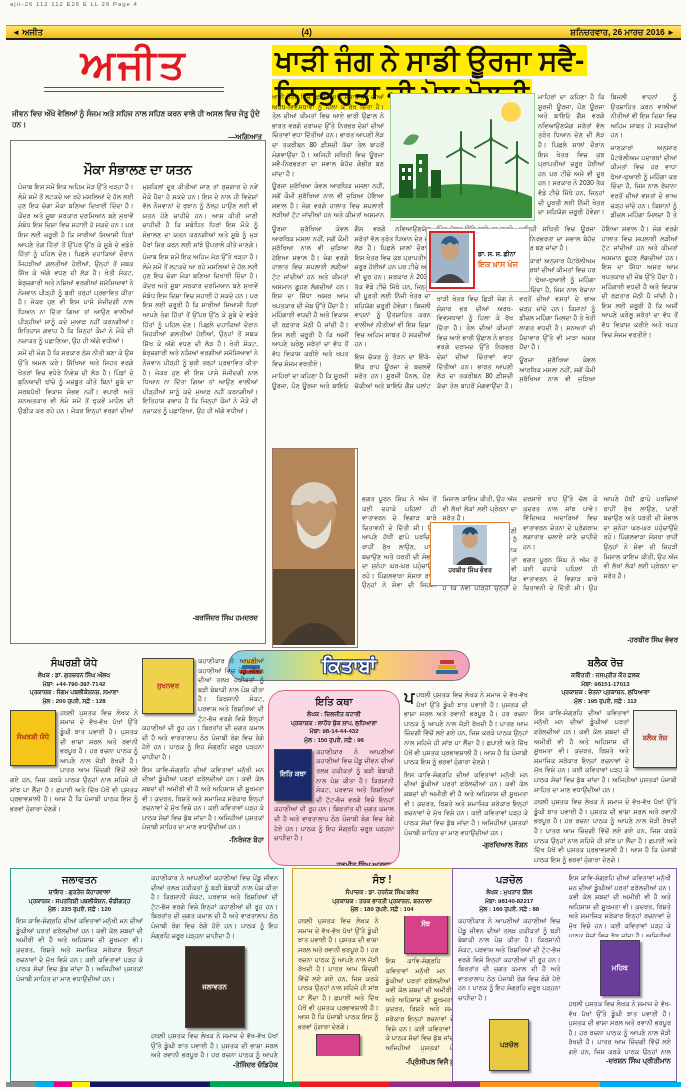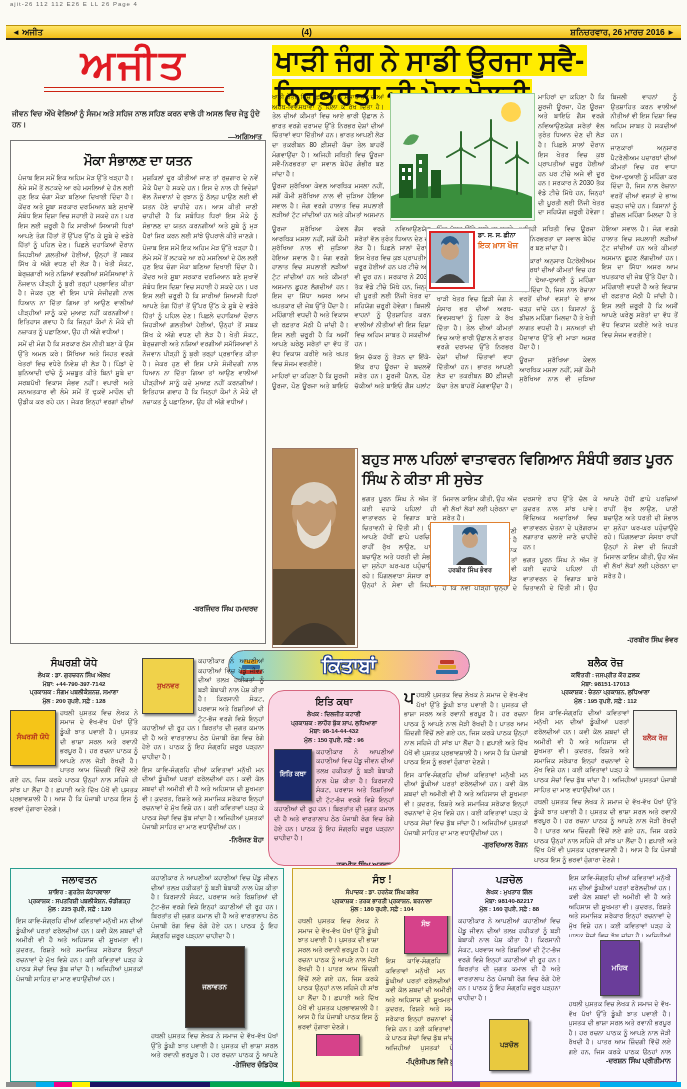--- a/index.html
+++ b/index.html
@@ -15,37 +15,37 @@
   .hdr-arrow{font-size:8px;}
   
   .masthead{left:14px;top:44px;width:240px;text-align:center;}
   .masthead-title{font-size:40px;line-height:1;font-weight:bold;color:#e01b22;letter-spacing:3px;}
   .masthead-rule{height:3px;border-top:1px solid #c21;border-bottom:1px solid #c21;margin:3px 30px 2px;}
   .masthead-sub{font-size:13px;font-weight:bold;color:#e01b22;}
   .quote{left:12px;top:108px;width:250px;font-size:7.4px;font-weight:bold;line-height:1.5;color:#222;}
   .quote-author{display:block;text-align:right;margin-top:1px;}
   
   .editorial-box{left:10px;top:140px;width:256px;height:504px;border:1px solid #777;
-      padding:12px 7px;box-sizing:border-box;background:#fffef9;overflow:hidden;}
+      padding:21px 7px;box-sizing:border-box;background:#fffef9;overflow:hidden;}
   .editorial-title{font-size:13px;font-weight:bold;text-align:center;margin-bottom:4px;}
   .t6{font-size:6.5px;line-height:1.48;text-align:justify;color:#161616;}
   .t6 p{margin:0 0 3px 0;}
   .cols2{column-count:2;column-gap:9px;height:430px;overflow:hidden;}
   .cols4{column-count:4;column-gap:6px;overflow:hidden;}
   .cols5{column-count:5;column-gap:6px;overflow:hidden;}
   .sig{font-size:7px;font-weight:bold;text-align:right;margin-top:2px;}
   
   .lead-headline{left:272px;top:44px;width:407px;font-size:28px;font-weight:bold;line-height:1.2;}
   .hl{background:#ffec00;padding:0 3px;box-decoration-break:clone;-webkit-box-decoration-break:clone;}
   .lead-colA{left:272px;top:92px;width:112px;height:128px;overflow:hidden;}
   .eco{left:390px;top:93px;width:143px;height:126px;border:1px solid #9c9;overflow:hidden;background:#eef7ec;}
   .lead-colB{left:538px;top:92px;width:139px;height:128px;overflow:hidden;column-count:2;column-gap:6px;}
   .lead-row2{left:272px;top:224px;width:406px;height:218px;}
   .author-card{left:426px;top:228px;width:104px;height:64px;background:#fff;border:1px solid #bbb;
-      display:flex;gap:3px;padding:2px;box-sizing:border-box;}
+      display:flex;gap:3px;padding:2px;box-sizing:border-box;align-items:center;}
   .photo-red{border:2px solid #d22;width:42px;height:54px;flex:0 0 auto;overflow:hidden;}
   .card-name{font-size:6.5px;font-weight:bold;line-height:1.3;}
   .card-label{font-size:8px;font-weight:bold;color:#e2661a;margin-top:2px;}
   
   .feature-photo{left:272px;top:448px;width:84px;height:198px;border:1px solid #976;overflow:hidden;}
   .feature-headline{left:362px;top:450px;width:316px;font-size:14.5px;font-weight:bold;line-height:1.35;}
   .feature-body{left:362px;top:494px;width:316px;height:140px;}
   .byline-card{left:430px;top:522px;width:80px;height:64px;background:#fff;border:1px solid #e08030;
       display:flex;flex-direction:column;align-items:center;padding:2px;box-sizing:border-box;}
   .byline-name{font-size:6.3px;font-weight:bold;text-align:center;margin-top:1px;}
@@ -193,21 +193,20 @@
       <rect width="82" height="196" fill="#b98d5e"></rect>
       <rect width="82" height="196" fill="url(#)" opacity="0"></rect>
       <rect x="0" y="120" width="82" height="76" fill="#5c4a33"></rect>
       <circle cx="41" cy="64" r="22" fill="#caa27a"></circle>
       <path d="M18 56 a23 23 0 0 1 46 0 l-4 -4 -6 3 -7 -4 -6 4 -7 -3 -6 4z" fill="#e7e2d6"></path>
       <path d="M24 70 q17 34 34 0 q2 26 -17 30 q-19 -4 -17 -30z" fill="#f2efe8"></path>
       <path d="M8 196 q33 -44 66 0z" fill="#3a342c"></path>
       <rect x="0" y="0" width="82" height="196" fill="#8a6239" opacity="0.12"></rect>
     </svg>
   </div>
-  <div class="abs feature-headline">ਬਹੁਤ ਸਾਲ ਪਹਿਲਾਂ ਵਾਤਾਵਰਨ ਵਿਗਿਆਨ ਸੰਬੰਧੀ ਭਗਤ ਪੂਰਨ ਸਿੰਘ ਨੇ ਕੀਤਾ ਸੀ ਸੁਚੇਤ</div>
   <div class="abs feature-body t6 cols4">
     <p>ਭਗਤ ਪੂਰਨ ਸਿੰਘ ਨੇ ਅੱਜ ਤੋਂ ਕਈ ਦਹਾਕੇ ਪਹਿਲਾਂ ਹੀ ਵਾਤਾਵਰਨ ਦੇ ਵਿਗਾੜ ਬਾਰੇ ਚਿਤਾਵਨੀ ਦੇ ਦਿੱਤੀ ਸੀ। ਉਹ ਆਪਣੇ ਹੱਥੀਂ ਛਾਪੇ ਪਰਚਿਆਂ ਰਾਹੀਂ ਰੁੱਖ ਲਾਉਣ, ਪਾਣੀ ਬਚਾਉਣ ਅਤੇ ਧਰਤੀ ਦੀ ਸੰਭਾਲ ਦਾ ਸੁਨੇਹਾ ਘਰ-ਘਰ ਪਹੁੰਚਾਉਂਦੇ ਰਹੇ। ਪਿੰਗਲਵਾੜਾ ਸੰਸਥਾ ਰਾਹੀਂ ਉਨ੍ਹਾਂ ਨੇ ਸੇਵਾ ਦੀ ਜਿਹੜੀ ਮਿਸਾਲ ਕਾਇਮ ਕੀਤੀ, ਉਹ ਅੱਜ ਵੀ ਲੱਖਾਂ ਲੋਕਾਂ ਲਈ ਪ੍ਰੇਰਨਾ ਦਾ ਸਰੋਤ ਹੈ।</p>
     <p>ਅੱਜ ਜਦੋਂ ਧਰਤੀ ਹੇਠਲਾ ਪਾਣੀ ਲਗਾਤਾਰ ਡੂੰਘਾ ਹੁੰਦਾ ਜਾ ਰਿਹਾ ਹੈ ਅਤੇ ਹਵਾ ਪ੍ਰਦੂਸ਼ਣ ਖ਼ਤਰਨਾਕ ਹੱਦਾਂ ਪਾਰ ਕਰ ਚੁੱਕਾ ਹੈ, ਤਾਂ ਉਨ੍ਹਾਂ ਦੀਆਂ ਲਿਖਤਾਂ ਹੋਰ ਵੀ ਪ੍ਰਸੰਗਿਕ ਹੋ ਗਈਆਂ ਹਨ। ਲੋੜ ਹੈ ਕਿ ਨਵੀਂ ਪੀੜ੍ਹੀ ਉਨ੍ਹਾਂ ਦੇ ਦਰਸਾਏ ਰਾਹ ਉੱਤੇ ਚੱਲ ਕੇ ਕੁਦਰਤ ਨਾਲ ਸਾਂਝ ਪਾਵੇ। ਵਿੱਦਿਅਕ ਅਦਾਰਿਆਂ ਵਿਚ ਵਾਤਾਵਰਨ ਚੇਤਨਾ ਦੇ ਪ੍ਰੋਗਰਾਮ ਲਗਾਤਾਰ ਚਲਾਏ ਜਾਣੇ ਚਾਹੀਦੇ ਹਨ।</p>
     <p>ਭਗਤ ਪੂਰਨ ਸਿੰਘ ਨੇ ਅੱਜ ਤੋਂ ਕਈ ਦਹਾਕੇ ਪਹਿਲਾਂ ਹੀ ਵਾਤਾਵਰਨ ਦੇ ਵਿਗਾੜ ਬਾਰੇ ਚਿਤਾਵਨੀ ਦੇ ਦਿੱਤੀ ਸੀ। ਉਹ ਆਪਣੇ ਹੱਥੀਂ ਛਾਪੇ ਪਰਚਿਆਂ ਰਾਹੀਂ ਰੁੱਖ ਲਾਉਣ, ਪਾਣੀ ਬਚਾਉਣ ਅਤੇ ਧਰਤੀ ਦੀ ਸੰਭਾਲ ਦਾ ਸੁਨੇਹਾ ਘਰ-ਘਰ ਪਹੁੰਚਾਉਂਦੇ ਰਹੇ। ਪਿੰਗਲਵਾੜਾ ਸੰਸਥਾ ਰਾਹੀਂ ਉਨ੍ਹਾਂ ਨੇ ਸੇਵਾ ਦੀ ਜਿਹੜੀ ਮਿਸਾਲ ਕਾਇਮ ਕੀਤੀ, ਉਹ ਅੱਜ ਵੀ ਲੱਖਾਂ ਲੋਕਾਂ ਲਈ ਪ੍ਰੇਰਨਾ ਦਾ ਸਰੋਤ ਹੈ।</p>
   </div>
   <div class="abs byline-card">
     <svg width="34" height="40" viewBox="0 0 34 40">
         <rect width="34" height="40" fill="#b7c6d4"></rect>
         <circle cx="17" cy="15" r="8" fill="#c8a27f"></circle>
         <path d="M9 10 a8 8 0 0 1 16 0 l-2 -2 -3 2 -3 -3 -3 3 -3 -2z" fill="#1f4e79"></path>

